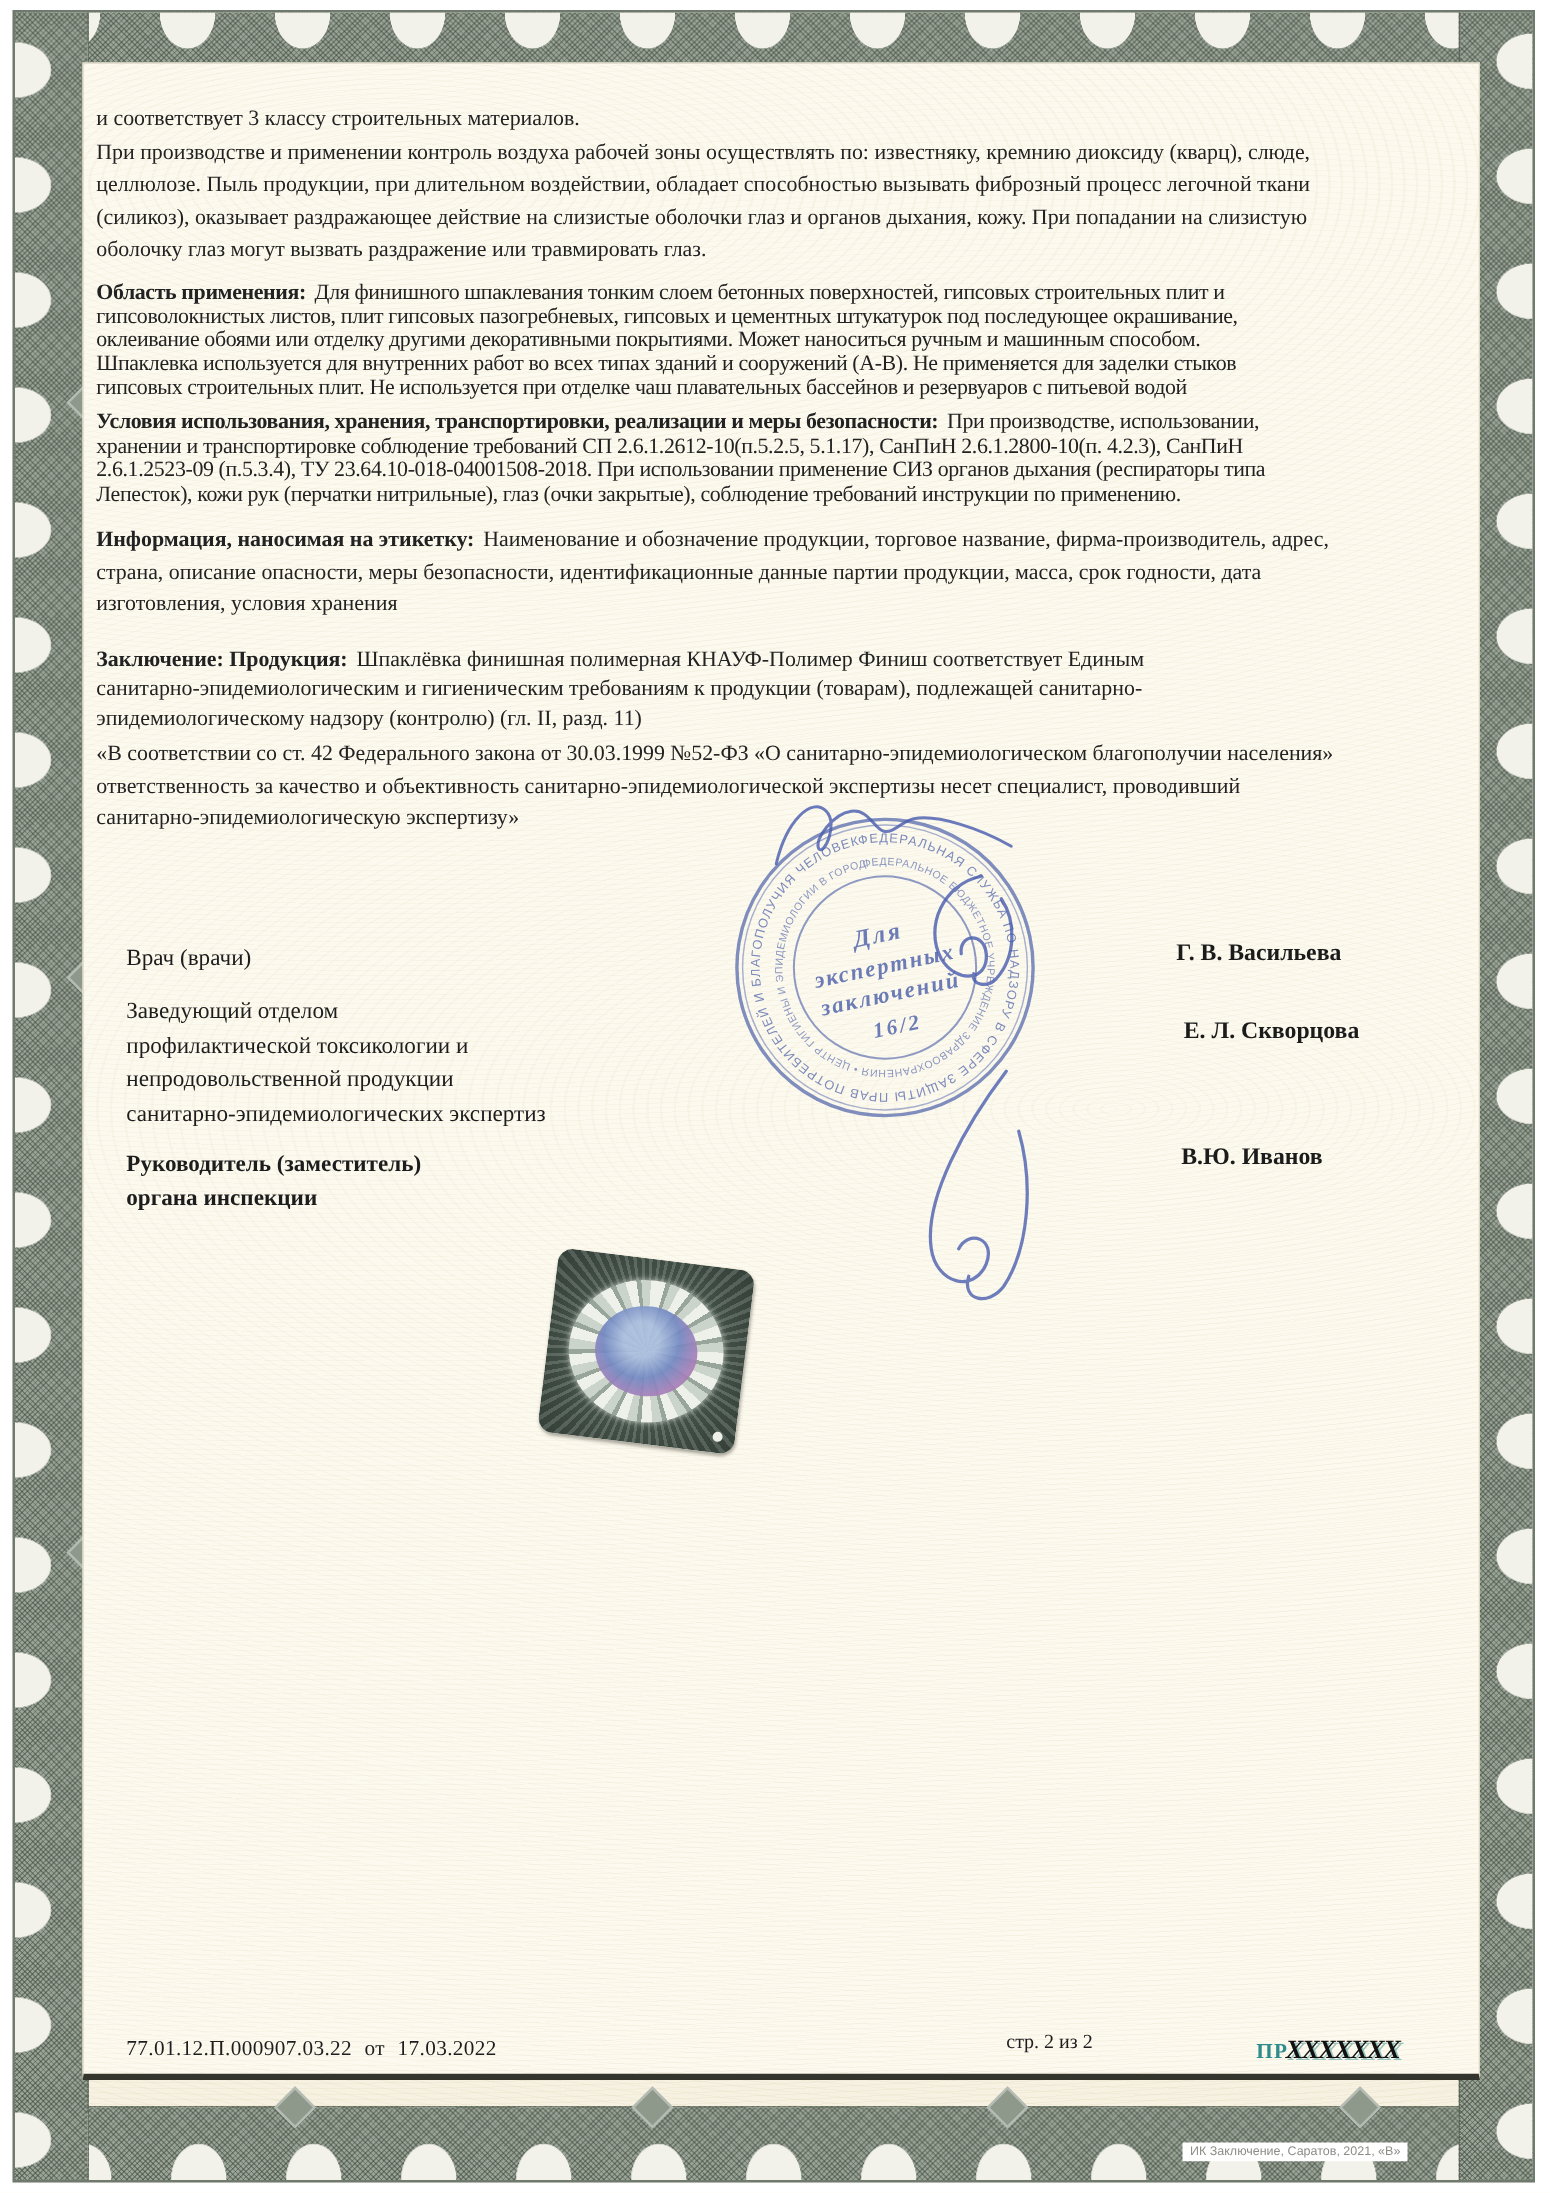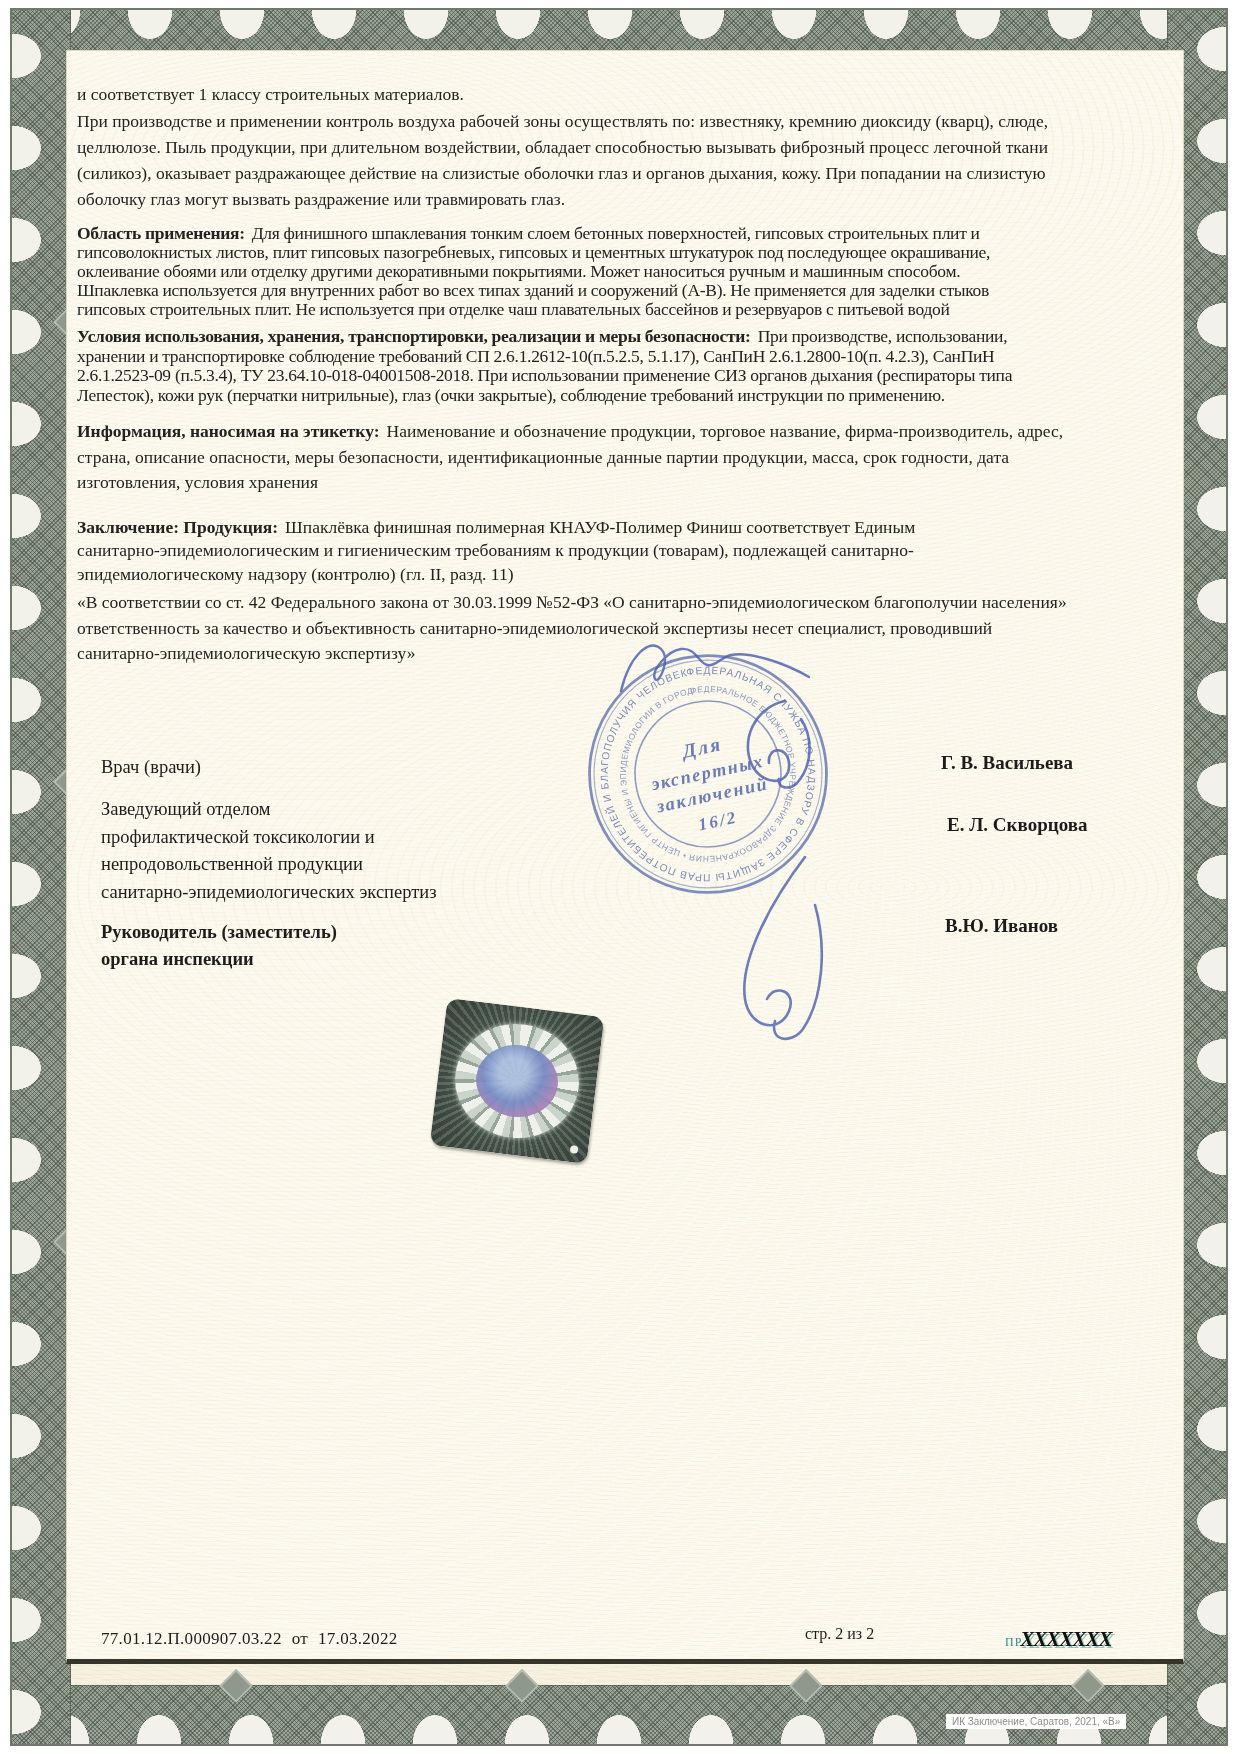--- a/index.html
+++ b/index.html
@@ -77,21 +77,21 @@
     box-shadow:0 0 5px rgba(230,235,225,.8);}
   .holo-core{position:absolute;inset:38px;border-radius:50%;opacity:.92;
     background:radial-gradient(circle at 44% 38%, #a9bede 0 22%, #7388c2 48%, #a97fb9 72%, #5f7054 100%);}
   .holo-dot{position:absolute;right:10px;bottom:9px;width:8px;height:8px;border-radius:50%;background:#eef0e8;}
 
   
   .f-doc{left:34px;top:1578px;font-size:17px;color:#1d1d1d;letter-spacing:.3px;}
   .f-doc .sp{display:inline-block;width:10px;}
   .f-page{left:738px;top:1574px;font-size:16px;color:#1d1d1d;}
   .f-ref{left:938px;top:1576px;white-space:nowrap;}
-  .f-ref .pr{color:#2f8c8c;font-weight:normal;font-size:12px;letter-spacing:1px;}
+  .f-ref .pr{color:#2f8c8c;font-weight:bold;font-size:17px;letter-spacing:1px;}
   .f-ref .xs{color:#111;font-weight:bold;font-size:21px;letter-spacing:-1px;margin-left:-2px;
              text-shadow:2px 2px 0 rgba(47,140,140,.5);font-style:italic;}
 
   .printer{position:absolute;left:946px;top:1714px;z-index:6;background:#fff;padding:2px 6px;
     font-family:"Liberation Sans",sans-serif;font-size:10px;color:#8d8d88;white-space:nowrap;}
 </style>
 </head>
 <body>
 
 <div class="frame-area">
@@ -111,21 +111,21 @@
   <div class="dmd" style="left:46px;top:760px;"></div>
   <div class="dmd" style="left:46px;top:1220px;"></div>
   <div class="dmd" style="right:46px;top:300px;"></div>
   <div class="dmd" style="right:46px;top:760px;"></div>
   <div class="dmd" style="right:46px;top:1220px;"></div>
 </div>
 
 <div class="page">
 
   <div class="content">
-    <p class="p1"><span class="lead"></span><span>и соответствует 1 классу строительных материалов.</span></p>
+    <p class="p1"><span class="lead"></span><span>и соответствует 3 классу строительных материалов.</span></p>
     <p class="p2"><span class="lead"></span><span>При производстве и применении контроль воздуха рабочей зоны осуществлять по: известняку, кремнию диоксиду (кварц), слюде, целлюлозе. Пыль продукции, при длительном воздействии, обладает способностью вызывать фиброзный процесс легочной ткани (силикоз), оказывает раздражающее действие на слизистые оболочки глаз и органов дыхания, кожу. При попадании на слизистую оболочку глаз могут вызвать раздражение или травмировать глаз.</span></p>
     <p class="p3"><span class="lead">Область применения:</span><span>Для финишного шпаклевания тонким слоем бетонных поверхностей, гипсовых строительных плит и гипсоволокнистых листов, плит гипсовых пазогребневых, гипсовых и цементных штукатурок под последующее окрашивание, оклеивание обоями или отделку другими декоративными покрытиями. Может наноситься ручным и машинным способом. Шпаклевка используется для внутренних работ во всех типах зданий и сооружений (А-В). Не применяется для заделки стыков гипсовых строительных плит. Не используется при отделке чаш плавательных бассейнов и резервуаров с питьевой водой</span></p>
     <p class="p4"><span class="lead">Условия использования, хранения, транспортировки, реализации и меры безопасности:</span><span>При производстве, использовании, хранении и транспортировке соблюдение требований СП 2.6.1.2612-10(п.5.2.5, 5.1.17), СанПиН 2.6.1.2800-10(п. 4.2.3), СанПиН 2.6.1.2523-09 (п.5.3.4), ТУ 23.64.10-018-04001508-2018. При использовании применение СИЗ органов дыхания (респираторы типа Лепесток), кожи рук (перчатки нитрильные), глаз (очки закрытые), соблюдение требований инструкции по применению.</span></p>
     <p class="p5"><span class="lead">Информация, наносимая на этикетку:</span><span>Наименование и обозначение продукции, торговое название, фирма-производитель, адрес, страна, описание опасности, меры безопасности, идентификационные данные партии продукции, масса, срок годности, дата изготовления, условия хранения</span></p>
     <p class="p6"><span class="lead">Заключение: Продукция:</span><span>Шпаклёвка финишная полимерная КНАУФ-Полимер Финиш соответствует Единым санитарно-эпидемиологическим и гигиеническим требованиям к продукции (товарам), подлежащей санитарно-эпидемиологическому надзору (контролю) (гл. II, разд. 11)</span></p>
     <p class="p7"><span class="lead"></span><span>«В соответствии со ст. 42 Федерального закона от 30.03.1999 №52-ФЗ «О санитарно-эпидемиологическом благополучии населения» ответственность за качество и объективность санитарно-эпидемиологической экспертизы несет специалист, проводивший санитарно-эпидемиологическую экспертизу»</span></p>
   </div>
 
   <div class="abs role role-l1">Врач (врачи)</div>
   <div class="abs role role-l2">

